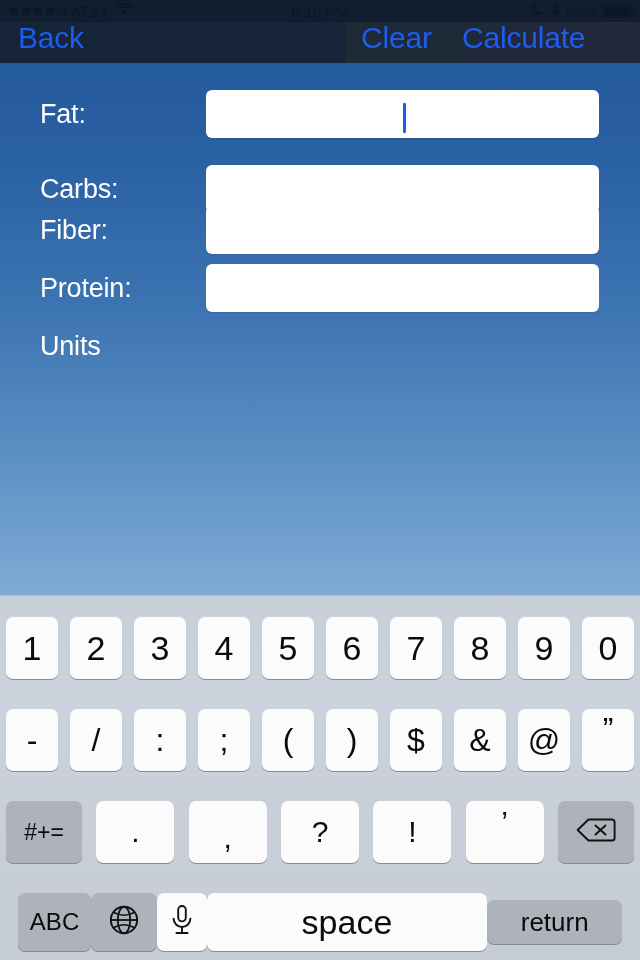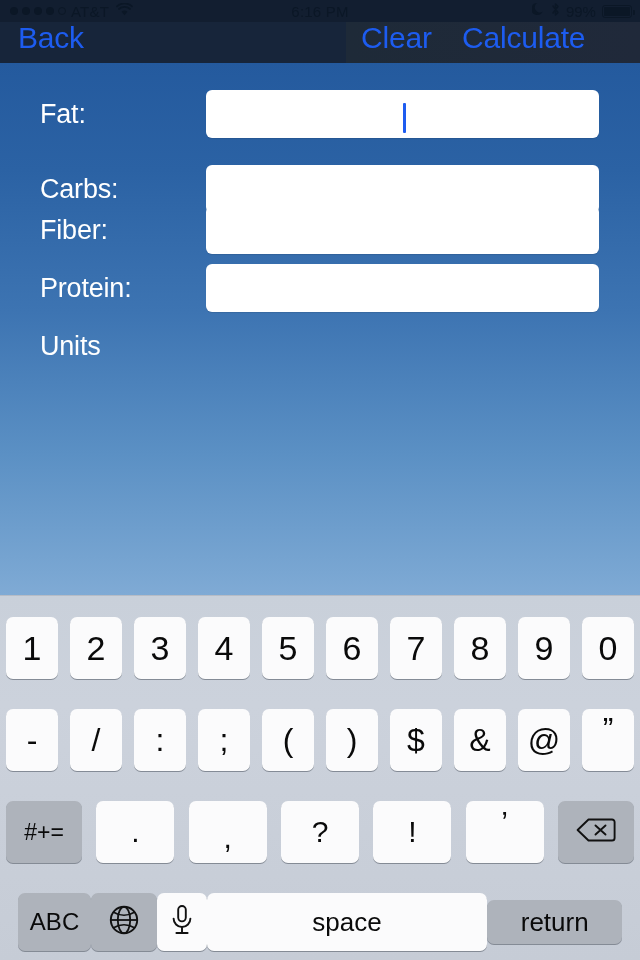--- a/index.html
+++ b/index.html
@@ -96,21 +96,21 @@
   }
   .key.gray{ background:#aeb3bb; box-shadow:0 1px 0 rgba(120,127,138,0.85); }
   .key-num{ width:52px; height:62px; font-size:34px; }
   .key-sym{ width:52px; height:62px; font-size:32px; }
   .key-punct{ width:78px; height:62px; font-size:30px; }
   .key-shift{ width:76px; height:62px; font-size:23px; }
   .key-bksp{ width:76px; height:62px; }
   .key-abc{ width:76px; height:58px; font-size:24px; }
   .key-globe{ width:68px; height:58px; }
   .key-mic{ width:52px; height:58px; }
-  .key-space{ width:292px; height:58px; font-size:26px; }
+  .key-space{ width:292px; height:58px; font-size:34px; }
   .key-return{ width:140px; height:44px; font-size:26px; }
   .key-dot{ font-size:30px; align-items:flex-end; padding-bottom:14px; }
   .key-comma{ font-size:30px; align-items:flex-end; padding-bottom:8px; }
   .key-apos{ font-size:30px; align-items:flex-start; padding-top:4px; }
   .key-quote{ align-items:flex-start; padding-top:2px; }
 </style>
 </head>
 <body>
 
 <div id="app">

